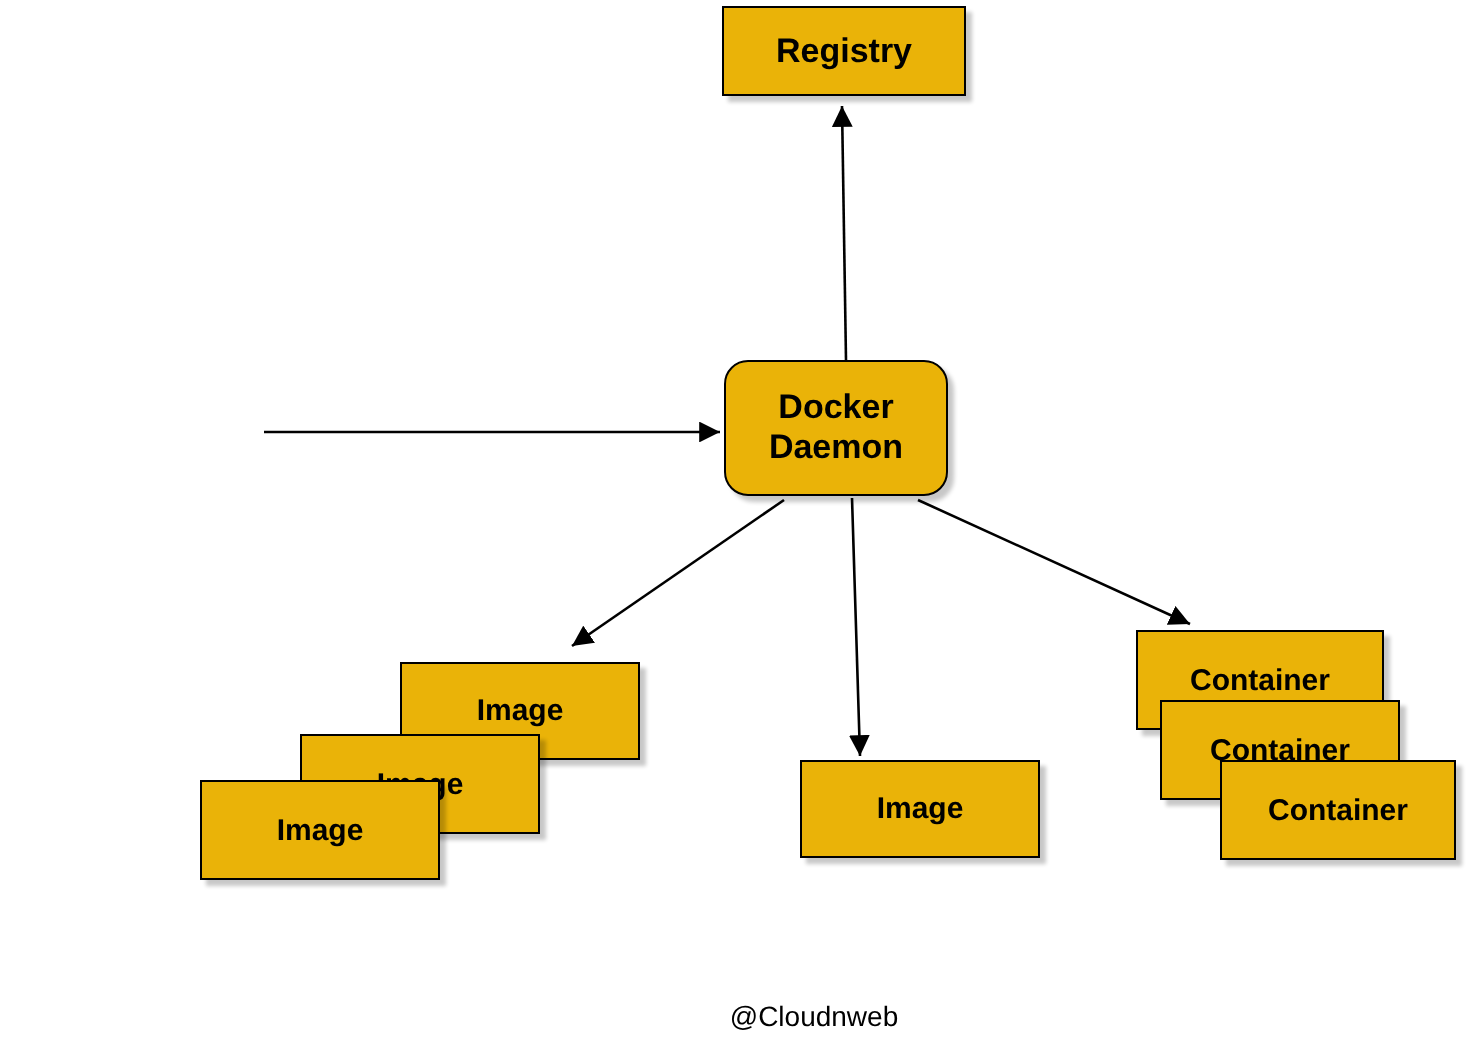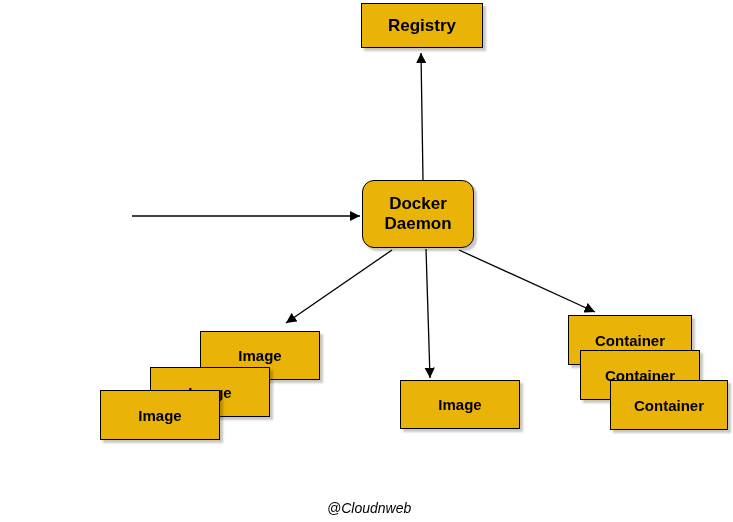--- a/index.html
+++ b/index.html
@@ -62,24 +62,24 @@
     text-align: center;
     font-size: 20px;
     font-weight: bold;
     color: #000000;
   }
 
   .diagram-credit {
     position: absolute;
     left: 327px; top: 500px;
     width: 160px;
+    text-align: center;
     font-size: 14px;
     font-weight: normal;
     color: #000000;
-    font-style: italic;
   }
 </style>
 </head>
 <body>
 
 <div class="canvas">
 
   <svg class="arrows-layer" width="733" height="522" viewBox="0 0 733 522" xmlns="http://www.w3.org/2000/svg">
     <defs>
       <marker id="arrowhead" viewBox="0 0 10 10" refX="10" refY="5" markerWidth="8" markerHeight="8" orient="auto-start-reverse">

